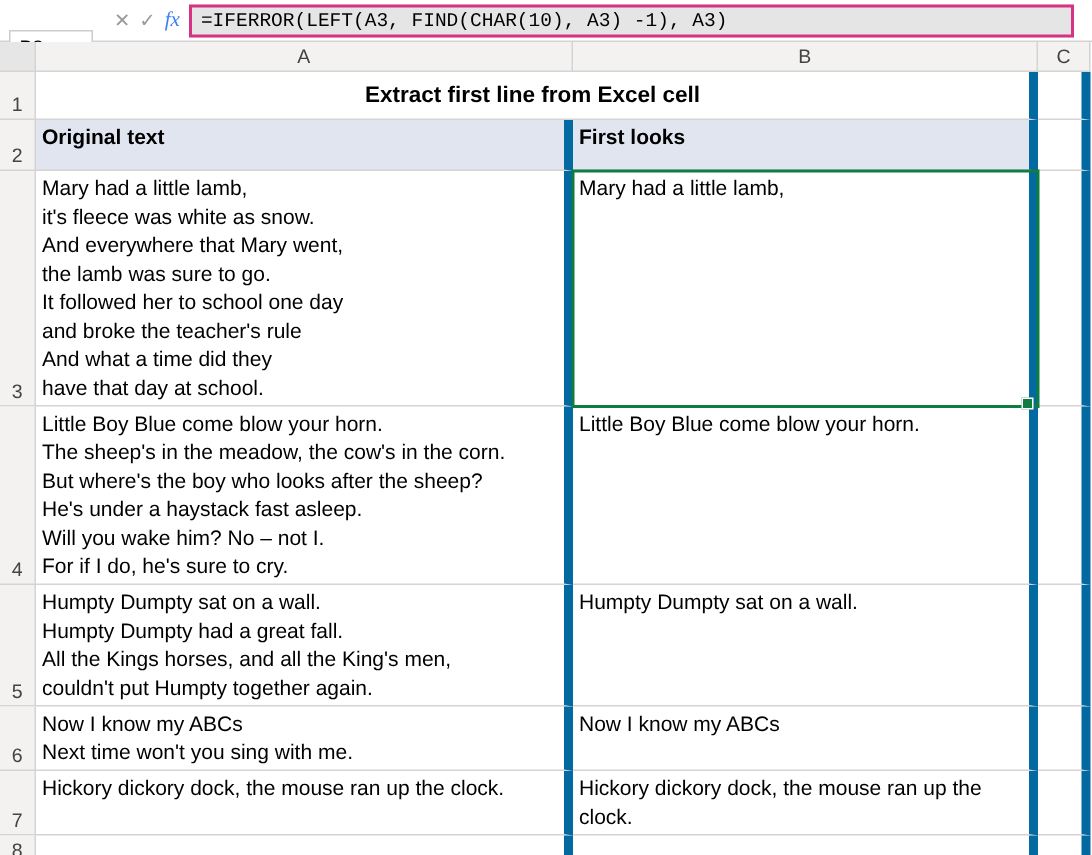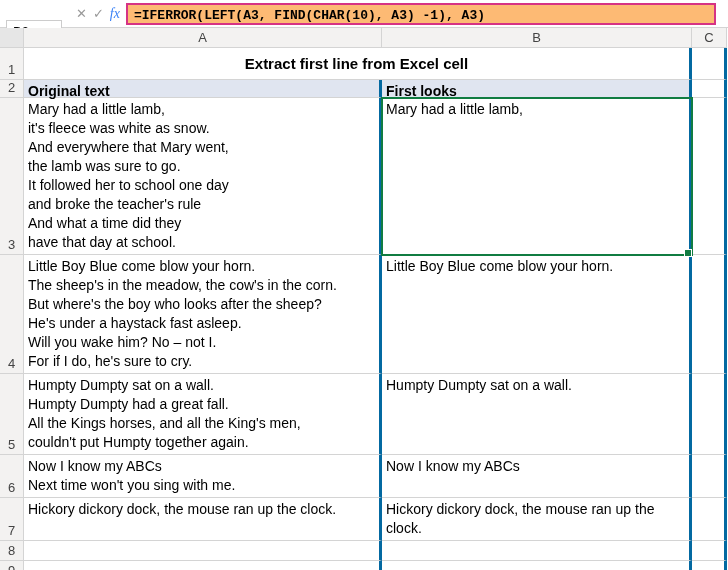--- a/index.html
+++ b/index.html
@@ -52,24 +52,23 @@
       font-size: 14px;
     }
     .formula-input {
       flex: 1;
       height: 22px;
       border: 2px solid #d63384;
       padding: 0 6px;
       font-size: 13px;
       font-family: Consolas, 'Courier New', monospace;
       display: flex;
-      align-items: flex-end;
+      align-items: center;
       margin-right: 12px;
-      background: #fdba74;
-      font-weight: bold;
+      background: #e5e5e5;
     }
     .grid-area {
       position: relative;
     }
     .col-headers {
       display: flex;
       height: 20px;
       background: #fff;
     }
     .corner {
@@ -101,21 +100,21 @@
       border-bottom: 1px solid #d4d4d4;
       background: #f3f2f1;
       font-size: 13px;
       color: #444;
       display: flex;
       align-items: flex-end;
       justify-content: center;
       padding-bottom: 2px;
     }
     .cell {
-      border-right: 3px solid #0369a1;
+      border-right: 6px solid #0369a1;
       border-bottom: 1px solid #d4d4d4;
       padding: 2px 4px;
       font-size: 14px;
       line-height: 19px;
       white-space: pre-line;
       vertical-align: top;
     }
     .cell-a { width: 358px; }
     .cell-b { width: 310px; position: relative; }
     .cell-c { width: 35px; }
@@ -140,21 +139,21 @@
       content: '';
       position: absolute;
       bottom: -3px;
       right: -3px;
       width: 6px;
       height: 6px;
       background: #107c41;
       border: 1px solid #fff;
     }
     .row-1 .cell { height: 32px; }
-    .row-2 .cell { height: 18px; }
+    .row-2 .cell { height: 34px; }
     .row-empty .cell { height: 20px; }
     .merged-title {
       width: 668px;
     }
   </style>
 </head>
 <body>
 
 <div class="formula-bar">
   <div class="name-box">

